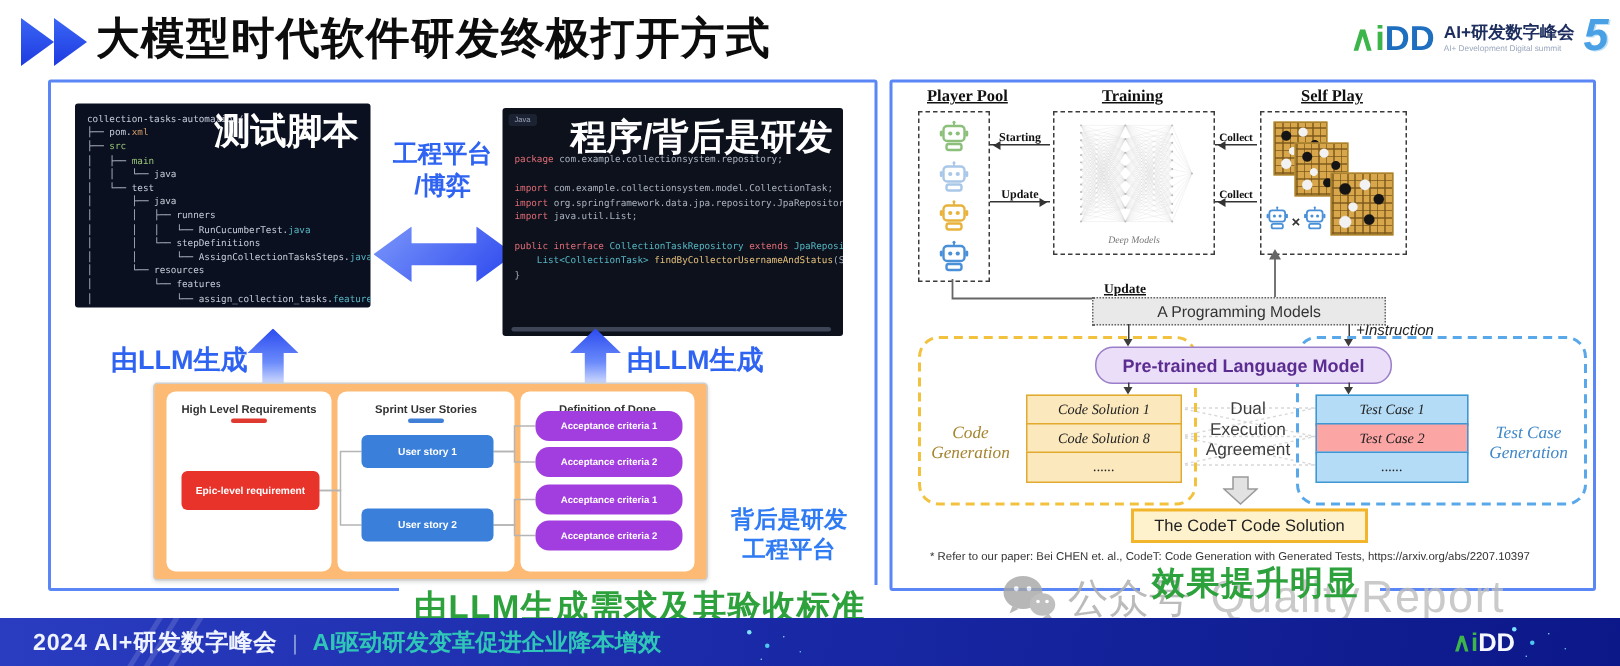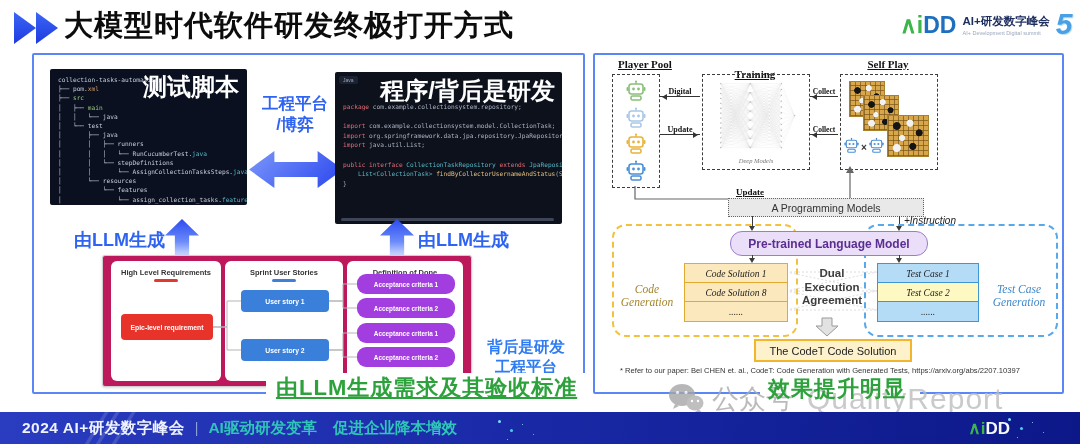--- a/index.html
+++ b/index.html
@@ -138,21 +138,21 @@
           <div class="cl"><span style="color: rgb(171, 178, 191);">}</span></div>
         </div>
       <div style="position:absolute;left:6px;bottom:3px;width:94%;height:3px;background:#3d4557;border-radius:2px;"></div>
     </div>
 
     <div class="uparrow" style="left:131px;top:164px;"></div>
     <div class="abs blue-note" style="left:40px;top:173px;font-size:18px;">由LLM生成</div>
     <div class="uparrow" style="left:346px;top:164px;"></div>
     <div class="abs blue-note" style="left:384px;top:173px;font-size:18px;">由LLM生成</div>
 
-    <div class="abs" style="left:68px;top:200px;width:368px;height:130px;background:#be185d;border:1px solid #cfcfcf;border-radius:3px;box-shadow:0 1px 3px rgba(0,0,0,.15);">
+    <div class="abs" style="left:68px;top:200px;width:368px;height:130px;background:#fdba74;border:1px solid #cfcfcf;border-radius:3px;box-shadow:0 1px 3px rgba(0,0,0,.15);">
       <div class="req-col" style="left:8px;top:5px;width:110px;height:120px;">
         <div class="req-h">High Level Requirements</div>
         <div class="req-u" style="background:#e0392f;"></div>
       </div>
       <div class="req-col" style="left:122px;top:5px;width:118px;height:120px;">
         <div class="req-h">Sprint User Stories</div>
         <div class="req-u" style="background:#3f7fd6;"></div>
       </div>
       <div class="req-col" style="left:244px;top:5px;width:116px;height:120px;">
         <div class="req-h">Definition of Done</div>
@@ -176,26 +176,26 @@
       <div class="pill" style="left:254px;top:67px;width:98px;height:20px;background:#a23de0;border-radius:9px;font-size:6.4px;">Acceptance criteria 1</div>
       <div class="pill" style="left:254px;top:91px;width:98px;height:20px;background:#a23de0;border-radius:9px;font-size:6.4px;">Acceptance criteria 2</div>
     </div>
 
     <div class="abs" style="left:442px;top:282px;width:100px;text-align:center;color:#2e7bf4;font-weight:800;font-size:15.5px;line-height:20px;">
       <div>背后是研发</div>
       <div>工程平台</div>
     </div>
   </div>
 
-  <div class="green-cap" style="left:266px;top:373px;background:#fff;padding:0 10px;z-index:3;text-decoration:underline;">由LLM生成需求及其验收标准</div>
+  <div class="green-cap" style="left:266px;top:390px;background:#fff;padding:0 10px;z-index:3;">由LLM生成需求及其验收标准</div>
 
   <div class="bluebox" style="left:593px;top:53px;width:467px;height:337px;">
 
     <div class="abs serifb" style="left:23px;top:3px;font-size:11px;">Player Pool</div>
-    <div class="abs serifb" style="left:133px;top:13px;width:54px;text-align:center;font-size:11px;">Training</div>
+    <div class="abs serifb" style="left:133px;top:3px;width:54px;text-align:center;font-size:11px;">Training</div>
     <div class="abs serifb" style="left:250px;top:3px;width:86px;text-align:center;font-size:11px;">Self Play</div>
 
     <div class="dashbox" id="player-robots" style="left:17px;top:19px;width:46px;height:112px;display:flex;flex-direction:column;align-items:center;justify-content:space-evenly;">
         <svg width="20" height="22" viewBox="0 0 20 22">
     <line x1="10" y1="1" x2="10" y2="4" stroke="#8bbf7a" stroke-width="1.2"></line>
     <circle cx="10" cy="1.5" r="1" fill="#8bbf7a"></circle>
     <rect x="3" y="4" width="14" height="10" rx="2.5" fill="none" stroke="#8bbf7a" stroke-width="1.6"></rect>
     <circle cx="7.5" cy="9" r="1.4" fill="#8bbf7a"></circle>
           <circle cx="12.5" cy="9" r="1.4" fill="#8bbf7a"></circle>
     <rect x="0.5" y="7" width="2" height="4" rx="1" fill="#8bbf7a"></rect>
@@ -518,21 +518,21 @@
     <circle cx="7.5" cy="9" r="1.4" fill="#4a90d8"></circle>
               <circle cx="12.5" cy="9" r="1.4" fill="#4a90d8"></circle>
     <rect x="0.5" y="7" width="2" height="4" rx="1" fill="#4a90d8"></rect>
     <rect x="17.5" y="7" width="2" height="4" rx="1" fill="#4a90d8"></rect>
     <rect x="5" y="16" width="10" height="4" rx="1.5" fill="none" stroke="#4a90d8" stroke-width="1.6"></rect>
   </svg></span>
       </div>
     </div>
 
 
-    <div class="harrow left" style="left:65px;top:32px;width:40px;font-size:8px;">Digital</div>
+    <div class="harrow left" style="left:65px;top:32px;width:40px;font-size:8px;">Starting</div>
     <div class="harrow right" style="left:65px;top:70px;width:40px;font-size:8px;">Update</div>
     <div class="harrow left" style="left:215px;top:32px;width:28px;font-size:7.5px;">Collect</div>
     <div class="harrow left" style="left:215px;top:70px;width:28px;font-size:7.5px;">Collect</div>
 
     <svg width="467" height="337" style="position:absolute;left:0;top:0;pointer-events:none;">
       <polyline points="40,131 40,144 255,144 255,116" fill="none" stroke="#666" stroke-width="1.2"></polyline>
       <polygon points="251,118 259,118 255,111" fill="#666"></polygon>
       <g stroke="#d8d8d8" stroke-width="0.9" stroke-dasharray="2,2">
         <line x1="191" y1="217" x2="282" y2="217"></line>
           <line x1="191" y1="217" x2="282" y2="236"></line>
@@ -555,33 +555,33 @@
 
     <div class="abs" style="left:135px;top:176px;width:196px;height:23px;background:#eadef8;border:1.8px solid #9b7ec9;border-radius:12px;display:flex;align-items:center;justify-content:center;font-size:12px;font-weight:800;color:#5b2d91;">Pre-trained Language Model</div>
     <div class="varrow" style="left:157px;top:200px;height:6px;"></div>
     <div class="varrow" style="left:304px;top:200px;height:6px;"></div>
 
     <div class="stackrow" style="left:89px;top:208px;width:102px;height:19px;background:#fbe8bc;border:1.2px solid #e2aa2e;">Code Solution 1</div>
     <div class="stackrow" style="left:89px;top:227px;width:102px;height:19px;background:#fbe8bc;border:1.2px solid #e2aa2e;">Code Solution 8</div>
     <div class="stackrow" style="left:89px;top:246px;width:102px;height:19px;background:#fbe8bc;border:1.2px solid #e2aa2e;">......</div>
 
     <div class="stackrow" style="left:282px;top:208px;width:100px;height:19px;background:#b5dcf6;border:1.2px solid #3e96d2;">Test Case 1</div>
-    <div class="stackrow" style="left:282px;top:227px;width:100px;height:19px;background:#fef9c3;border:1.2px solid #3e96d2;">Test Case 2</div>
+    <div class="stackrow" style="left:282px;top:227px;width:100px;height:19px;background:#fca5a5;border:1.2px solid #3e96d2;">Test Case 2</div>
     <div class="stackrow" style="left:282px;top:246px;width:100px;height:19px;background:#b5dcf6;border:1.2px solid #3e96d2;">......</div>
 
     <div class="gen-label" style="left:16px;top:228px;width:72px;color:#a5842e;">
       <div>Code</div>
       <div>Generation</div>
     </div>
     <div class="gen-label" style="left:388px;top:228px;width:72px;color:#3f87c9;">
       <div>Test Case</div>
       <div>Generation</div>
     </div>
 
-    <div class="abs" style="left:196px;top:212px;width:82px;text-align:center;font-size:11.5px;font-weight:700;color:#3d3d3d;line-height:13.5px;">
+    <div class="abs" style="left:196px;top:212px;width:82px;text-align:center;font-size:11.5px;font-weight:400;color:#3d3d3d;line-height:13.5px;">
       <div>Dual</div>
       <div>Execution</div>
       <div>Agreement</div>
     </div>
 
     <svg width="24" height="20" style="position:absolute;left:220px;top:262px;">
       <path d="M7,1 h10 v8 h6 l-11,10 l-11,-10 h6 z" fill="#e2e2e2" stroke="#999" stroke-width="1"></path>
     </svg>
 
     <div class="abs" style="left:159px;top:284px;width:154px;height:19px;background:#fdf2cc;border:2px solid #f3b52c;display:flex;align-items:center;justify-content:center;font-size:11px;color:#222;">The CodeT Code Solution</div>
@@ -608,16 +608,16 @@
 
   <div class="footer">
     <div class="streak" style="left:95px;"></div>
     <div class="streak" style="left:106px;"></div>
     <div class="streak" style="left:122px;"></div>
     <div class="dotset" style="left:498px;top:8px;"></div>
     <div class="dotset" style="left:1008px;top:6px;"></div>
     <span style="margin-left:22px;font-size:15.5px;font-weight:800;color:#eef3ff;letter-spacing:.5px;">2024 AI+研发数字峰会</span>
     <span style="margin:0 10px;color:#8ca0d8;font-size:14px;">|</span>
     <span style="font-size:15.5px;font-weight:700;color:#2fc6b8;">AI驱动研发变革</span>
-    <span style="font-size:15.5px;font-weight:700;color:#2fc6b8;margin-left:16px;">促进企业降本增效</span>
+    <span style="font-size:15.5px;font-weight:700;color:#2fc6b8;">促进企业降本增效</span>
     <span style="margin-left:auto;margin-right:70px;font-size:17px;font-weight:800;"><span style="color:#3cb54a;">∧i</span><span style="color:#f5f8ff;">DD</span></span>
   </div>
 </div>
 
 </body></html>

